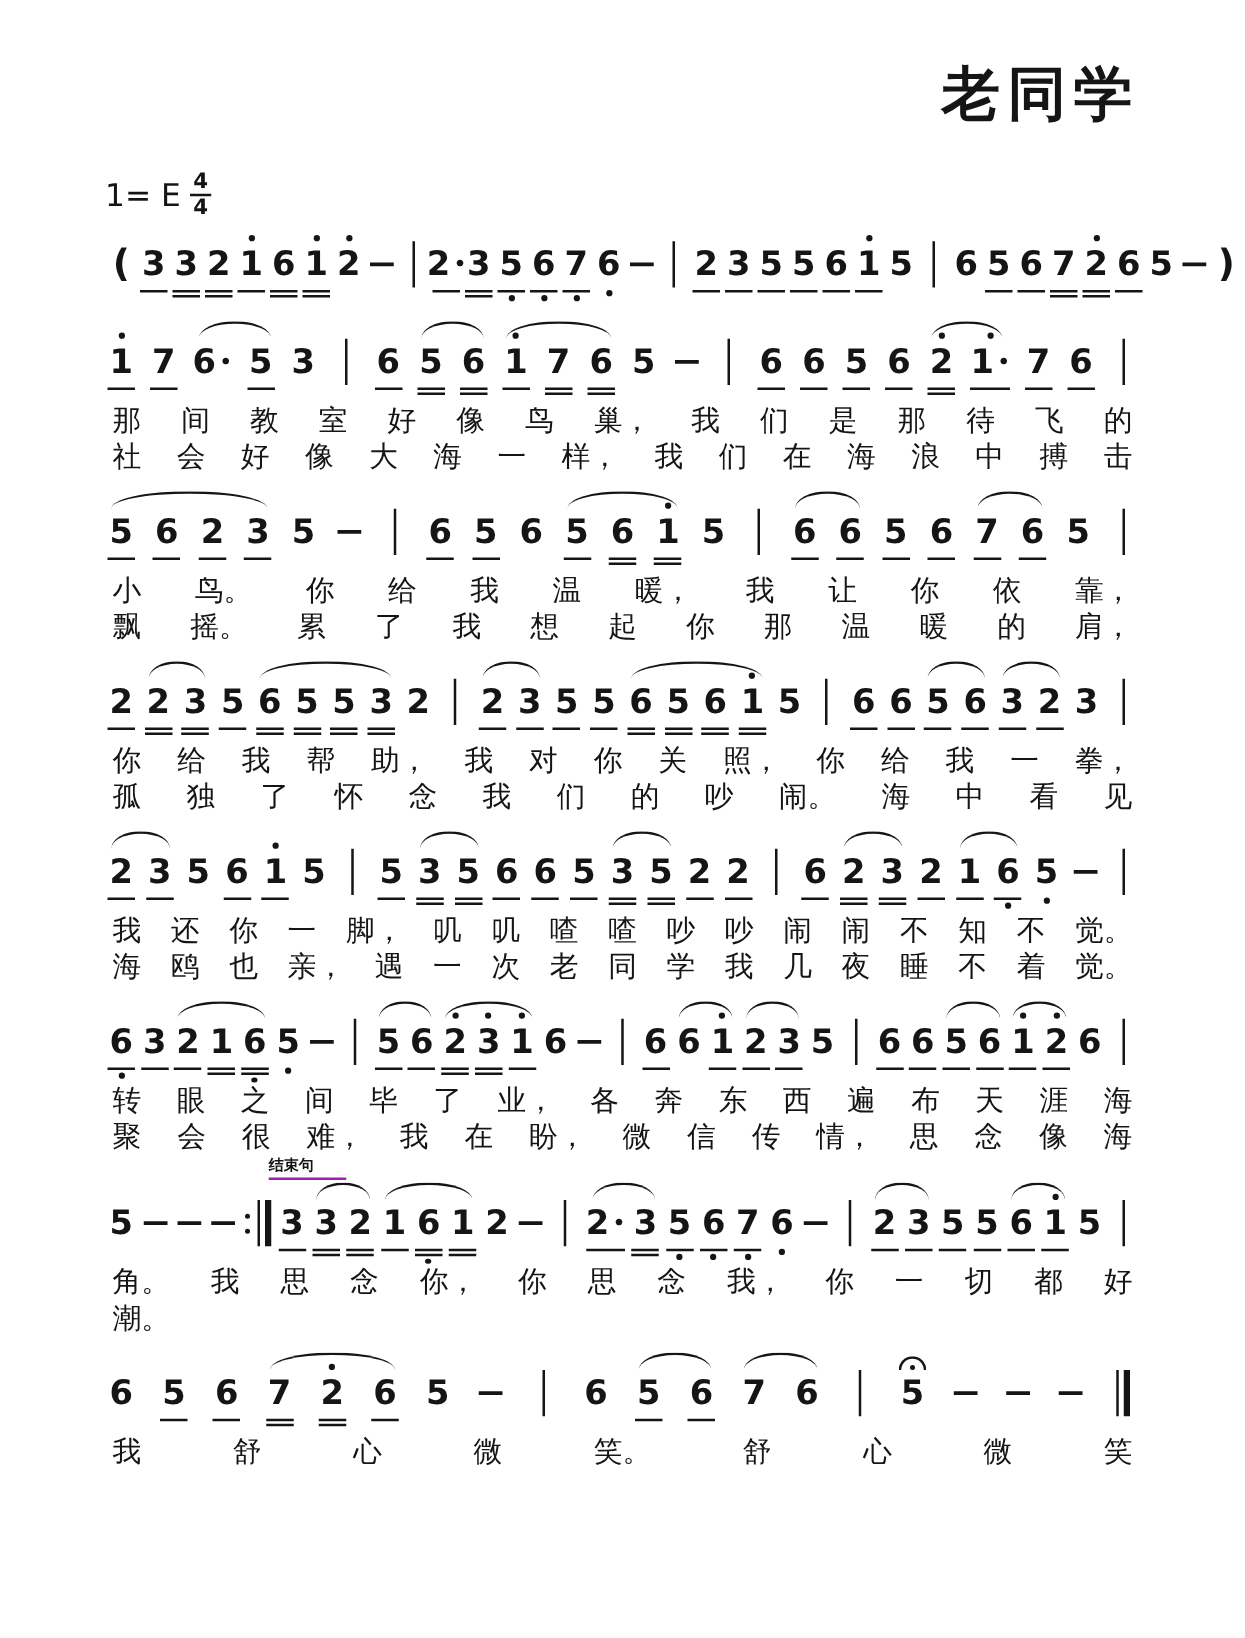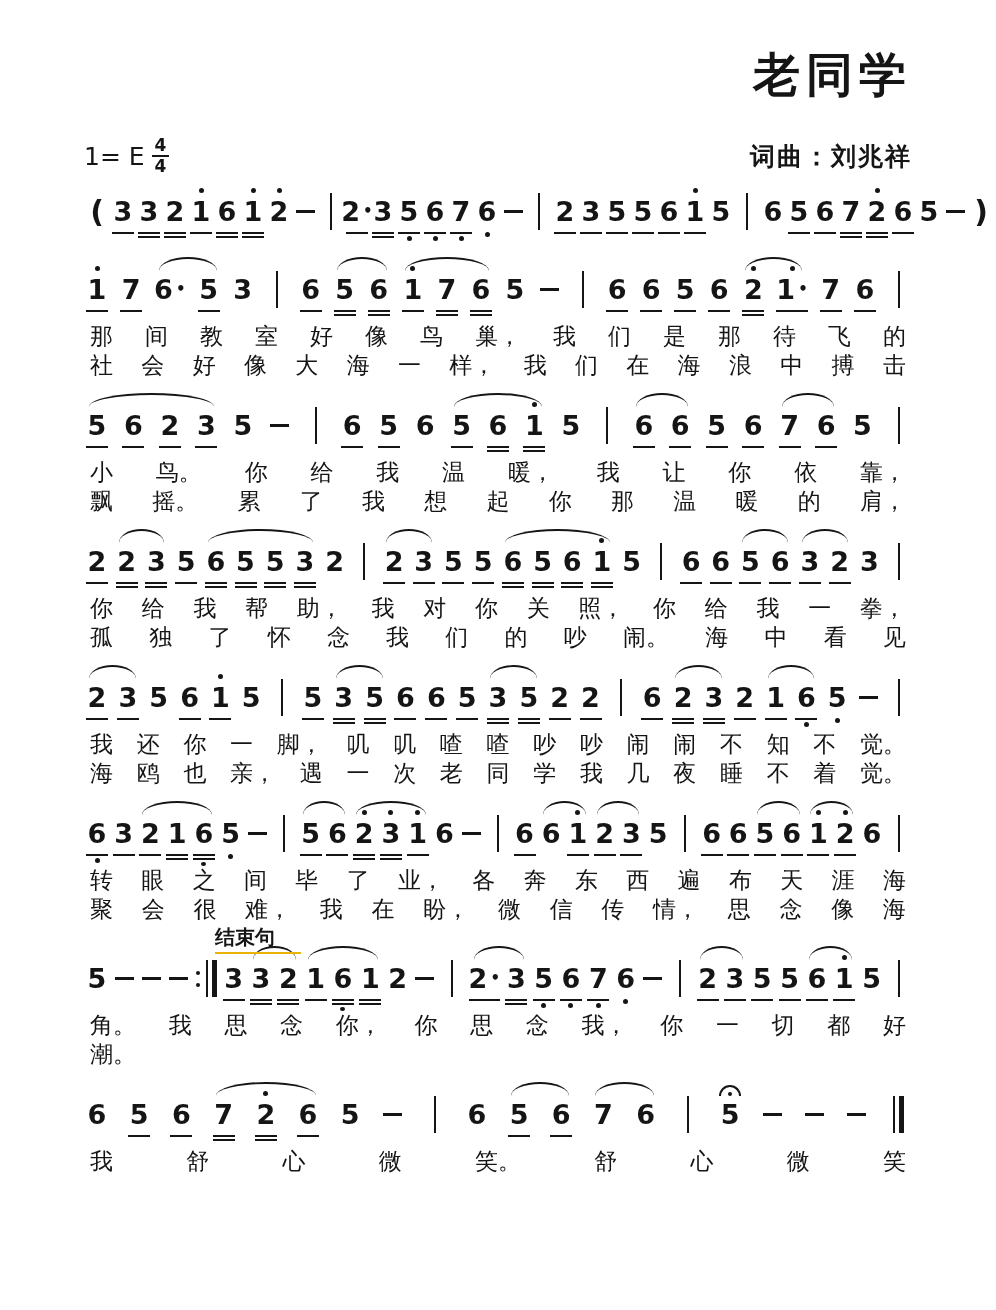--- a/index.html
+++ b/index.html
@@ -40,41 +40,40 @@
   .paren{font-size:30px;font-weight:bold;font-family:"DejaVu Sans",sans-serif;}
   .rpt{display:flex;align-items:center;gap:4px;height:37px;}
   .rpt-dots{display:flex;flex-direction:column;gap:8px;margin-right:2px;}
   .rpt-dots i{width:4px;height:4px;border-radius:50%;background:#151515;}
   .slur{position:absolute;top:0;height:13px;border-top:2px solid #151515;
         border-radius:60% 60% 0 0 / 110% 110% 0 0;}
   .fermata{width:18px;height:9px;border:2px solid #151515;border-bottom:none;
            border-radius:18px 18px 0 0;position:relative;}
   .ferm-dot{position:absolute;left:50%;bottom:0;transform:translateX(-50%);
             width:4px;height:4px;border-radius:50%;background:#151515;}
-  .phrase-label{position:absolute;top:-22px;font-size:20px;font-weight:bold;
-                border-bottom:2px solid #eab308;padding:0 26px 1px 0;white-space:nowrap;}
+  .phrase-label{position:absolute;top:-22px;font-size:12px;font-weight:bold;
+                border-bottom:2px solid #a21caf;padding:0 26px 1px 0;white-space:nowrap;}
   .lyr-row{display:flex;justify-content:space-between;align-items:baseline;
            font-size:23px;line-height:29px;height:29px;padding:0 6px;}
   .syl{white-space:nowrap;}
 </style>
 </head>
 <body>
 
 <div class="page">
   <div class="title">老同学</div>
 
   <div class="meta-row">
     <div class="key-block">
       <span>1= E</span>
       <span class="frac">
         <span class="ft">4</span>
         <span class="fb">4</span>
       </span>
     </div>
-    <div class="credit">词曲：刘兆祥</div>
   </div>
 
 
   <div id="score">
       <div class="system">
         <div class="notes-row">
           <span class="tok">
             <span class="above"></span>
             <span class="mid">
               <span class="paren">(</span>

